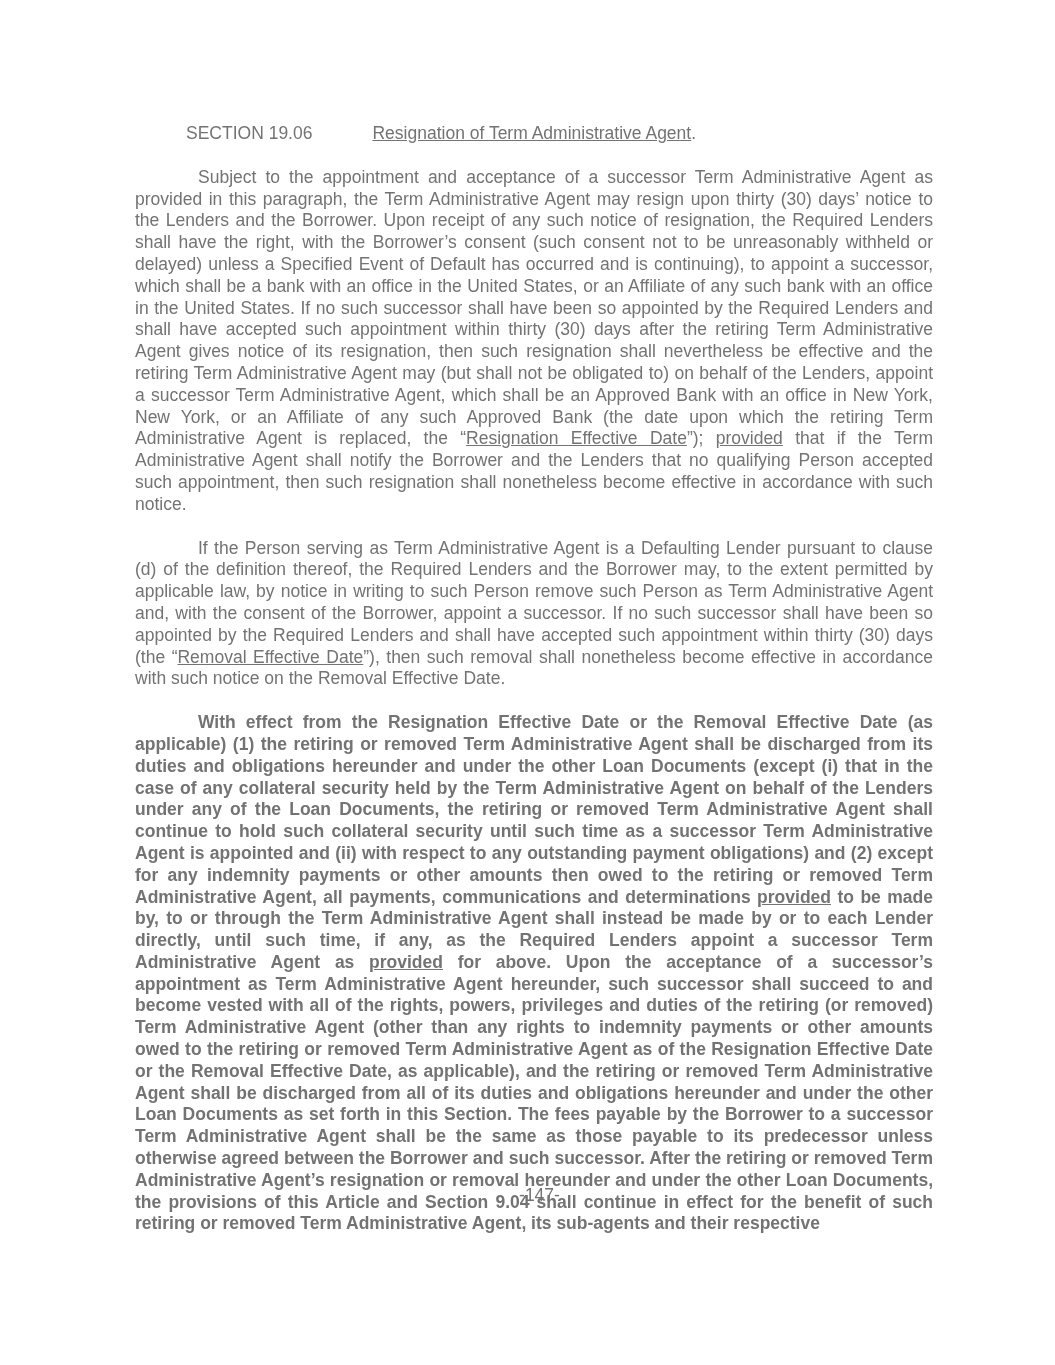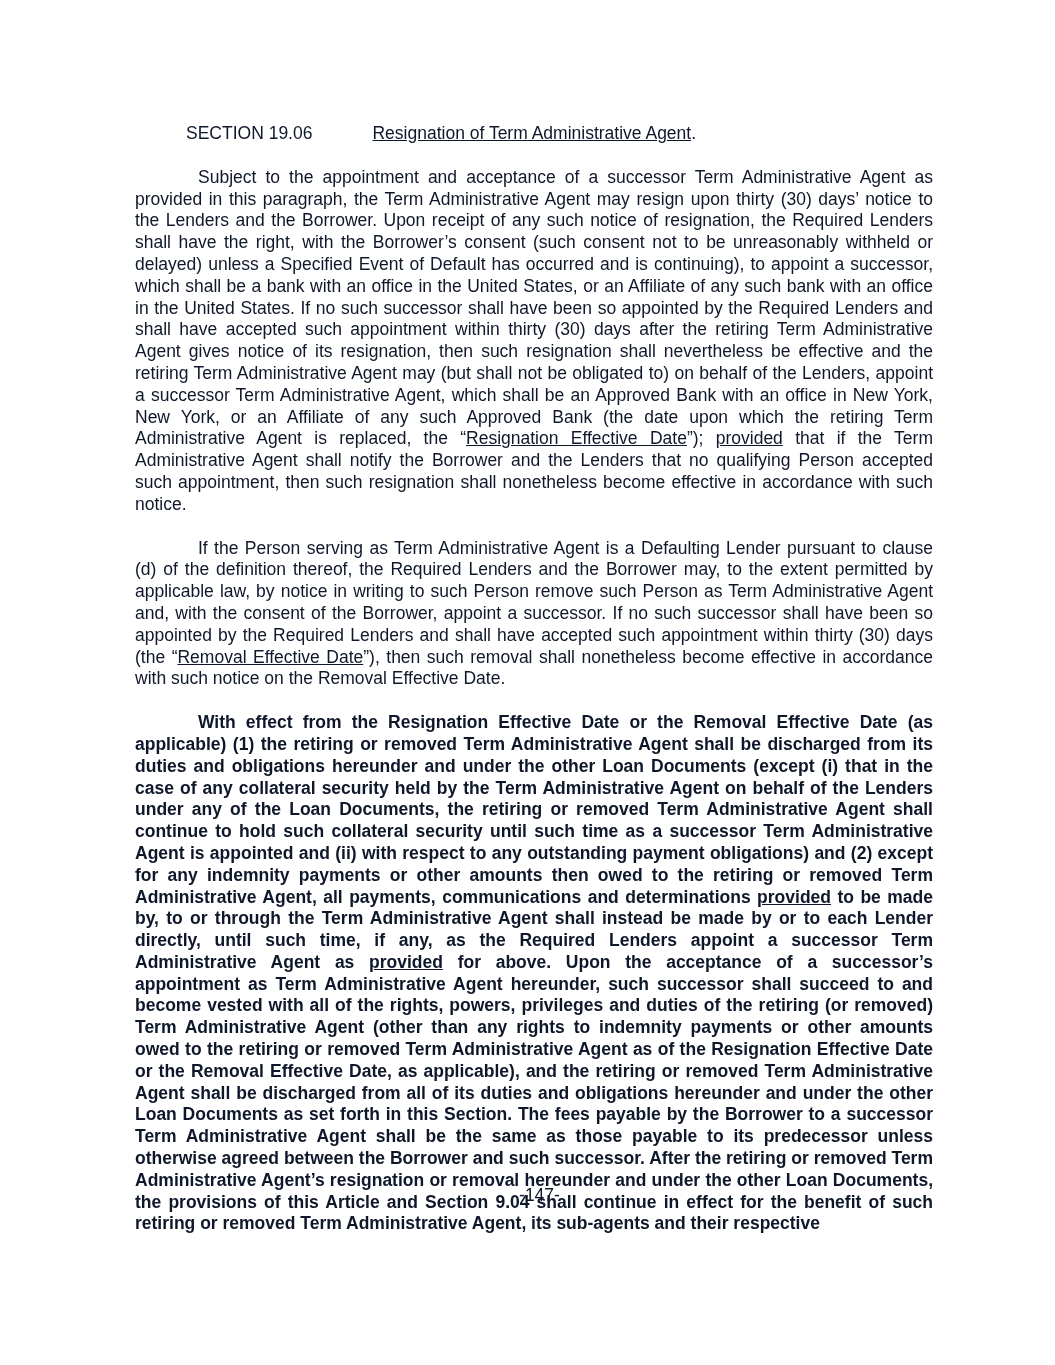--- a/index.html
+++ b/index.html
@@ -7,21 +7,21 @@
     padding: 0;
     background: #ffffff;
   }
   .page {
     position: relative;
     width: 1055px;
     height: 1365px;
     background: #ffffff;
     overflow: hidden;
     font-family: "Liberation Sans", sans-serif;
-    color: #0f172a;
+    color: #737373;
   }
   .content {
     position: absolute;
     left: 123px;
     top: 123px;
     width: 810px;
     font-size: 17.5px;
     line-height: 21.8px;
   }
   .heading {

